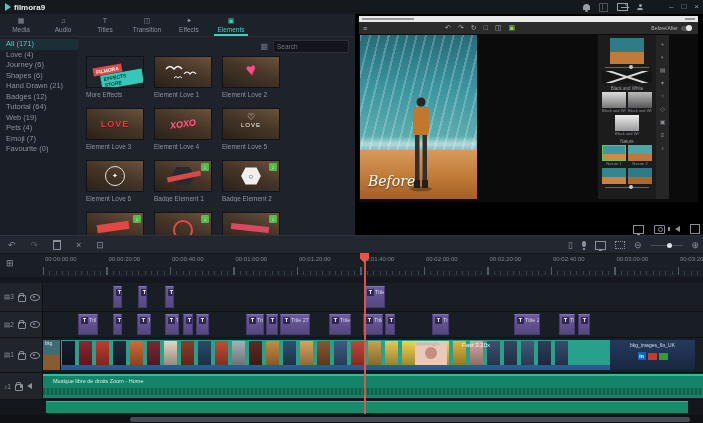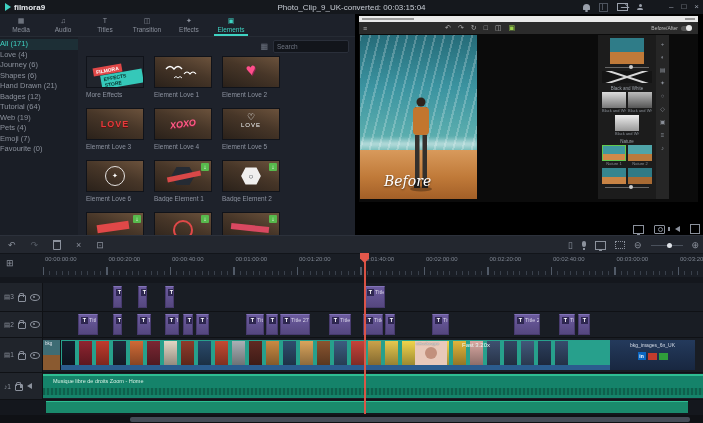--- a/index.html
+++ b/index.html
@@ -33,21 +33,21 @@
   .tab .tab-icon{font-size:7px;line-height:8px;color:#8b919c;}
   .tab .tab-label{font-size:6.5px;color:#8b919c;margin-top:1px;}
   .tab.active .tab-icon,.tab.active .tab-label{color:#3fd2c2;}
   .tab.active::after{content:"";position:absolute;left:4px;right:4px;bottom:0;height:2px;background:#3fd2c2;}
   #export-btn{position:absolute;right:12px;top:4px;width:40px;height:13px;background:#39cfc0;color:#073331;
        font-size:7px;font-weight:bold;text-align:center;line-height:13px;border-radius:2px;cursor:default;}
 
   
   #library{position:absolute;left:0;top:36px;width:355px;height:199px;background:#1e222b;}
   #cat-list{position:absolute;left:0;top:0;width:78px;height:199px;background:#1a1e26;padding-top:3px;box-sizing:border-box;}
-  .cat{font-size:7.5px;line-height:10.5px;color:#8b919c;white-space:nowrap;cursor:default;}
+  .cat{font-size:7.5px;line-height:10.5px;padding-left:6px;color:#8b919c;white-space:nowrap;cursor:default;}
   .cat.active{color:#3fd2c2;background:rgba(63,210,194,.1);}
   #search-row{position:absolute;right:6px;top:4px;display:flex;align-items:center;gap:5px;}
   #grid-view-icon{font-size:8px;color:#6f7582;}
   #search-box{width:74px;height:11px;background:#12151b;border:1px solid #2a2f3a;border-radius:2px;display:flex;align-items:center;}
   #search-input{flex:1;background:transparent;border:none;outline:none;color:#aab0ba;font-size:6.5px;padding:0 3px;font-family:"Liberation Sans",sans-serif;}
   #search-input::placeholder{color:#6f7582;}
   #search-icon{font-size:7px;color:#6f7582;padding-right:3px;}
   #grid{position:absolute;left:86px;top:20px;width:262px;height:179px;overflow:hidden;}
   .grid-item{position:absolute;width:58px;cursor:default;}
   .thumb{position:relative;width:58px;height:32px;background:linear-gradient(200deg,#6b523c,#473628 45%,#2a211a);overflow:hidden;border:1px solid #10131a;box-sizing:border-box;}
@@ -88,21 +88,21 @@
   .pill::after{content:"";position:absolute;right:0;top:-0.5px;width:6px;height:6px;border-radius:50%;background:#e8e8e8;}
   #pv-body{position:absolute;left:0;top:18px;right:0;bottom:0;background:#0b0b0b;}
   .half{position:absolute;top:1px;height:164px;width:117px;overflow:hidden;}
   #half-before{left:1px;} #half-after{left:120px;}
   .water{position:absolute;left:0;top:0;right:0;height:70%;
      background:linear-gradient(180deg,#256b78,#3b93a0 45%,#64b5b2);}
   .water::after{content:"";position:absolute;inset:0;background:repeating-linear-gradient(104deg,rgba(255,255,255,.22) 0 2px,transparent 2px 9px);}
   .foam{position:absolute;left:0;right:0;top:62%;height:9%;background:linear-gradient(180deg,rgba(255,255,255,.05),rgba(255,255,255,.55),rgba(255,255,255,.1));filter:blur(1px);}
   .sand{position:absolute;left:0;right:0;top:70%;bottom:0;background:linear-gradient(180deg,#d89a5c,#c07a39 55%,#a35f27);}
   .person{position:absolute;left:52%;bottom:4%;transform:translateX(-50%);}
-  .cmp-label{position:absolute;left:8px;bottom:10px;font-family:"DejaVu Serif",serif;font-style:italic;font-size:14px;color:#fff;text-shadow:0 1px 2px rgba(0,0,0,.6);margin-left:16px;}
+  .cmp-label{position:absolute;left:8px;bottom:10px;font-family:"DejaVu Serif",serif;font-style:italic;font-size:14px;color:#fff;text-shadow:0 1px 2px rgba(0,0,0,.6);}
   #pv-panel{position:absolute;left:239px;top:1px;width:58px;height:164px;background:#1c1c1c;overflow:hidden;}
   .pn-thumb{width:34px;height:26px;margin:3px auto 2px auto;background:linear-gradient(180deg,#2f7c88 55%,#c07a39 55%);}
   .pn-slider{width:44px;height:1px;background:#666;margin:3px auto;position:relative;}
   .pn-slider::after{content:"";position:absolute;left:55%;top:-2px;width:4px;height:4px;border-radius:50%;background:#ccc;}
   .fan{width:50px;height:12px;margin:2px auto;background:#141414;position:relative;overflow:hidden;}
   .fan::before,.fan::after{content:"";position:absolute;left:50%;top:50%;width:46px;height:2px;background:#d8d8d8;}
   .fan::before{transform:translate(-50%,-50%) rotate(18deg);}
   .fan::after{transform:translate(-50%,-50%) rotate(-18deg);}
   .pn-h{font-size:4.5px;color:#9aa0a8;text-align:center;margin:3px 0 1px 0;}
   .pn-thumbs{display:flex;flex-wrap:wrap;gap:2px;justify-content:center;}
@@ -199,21 +199,20 @@
 </head>
 <body>
 
 <div id="app">
 
   <div id="menubar">
     <div id="logo">
       <span class="tri"></span>
       <span class="lname">filmora9</span>
     </div>
-    <div id="win-title">Photo_Clip_9_UK-converted: 00:03:15:04</div>
     <div id="win-icons">
         <span class="i-bell"></span>
         <span class="i-gift"></span>
         <span class="i-mail"></span>
         <span class="i-account"></span>
       </div>
     <div id="win-controls">
       <span>–</span>
       <span>□</span>
       <span>×</span>

